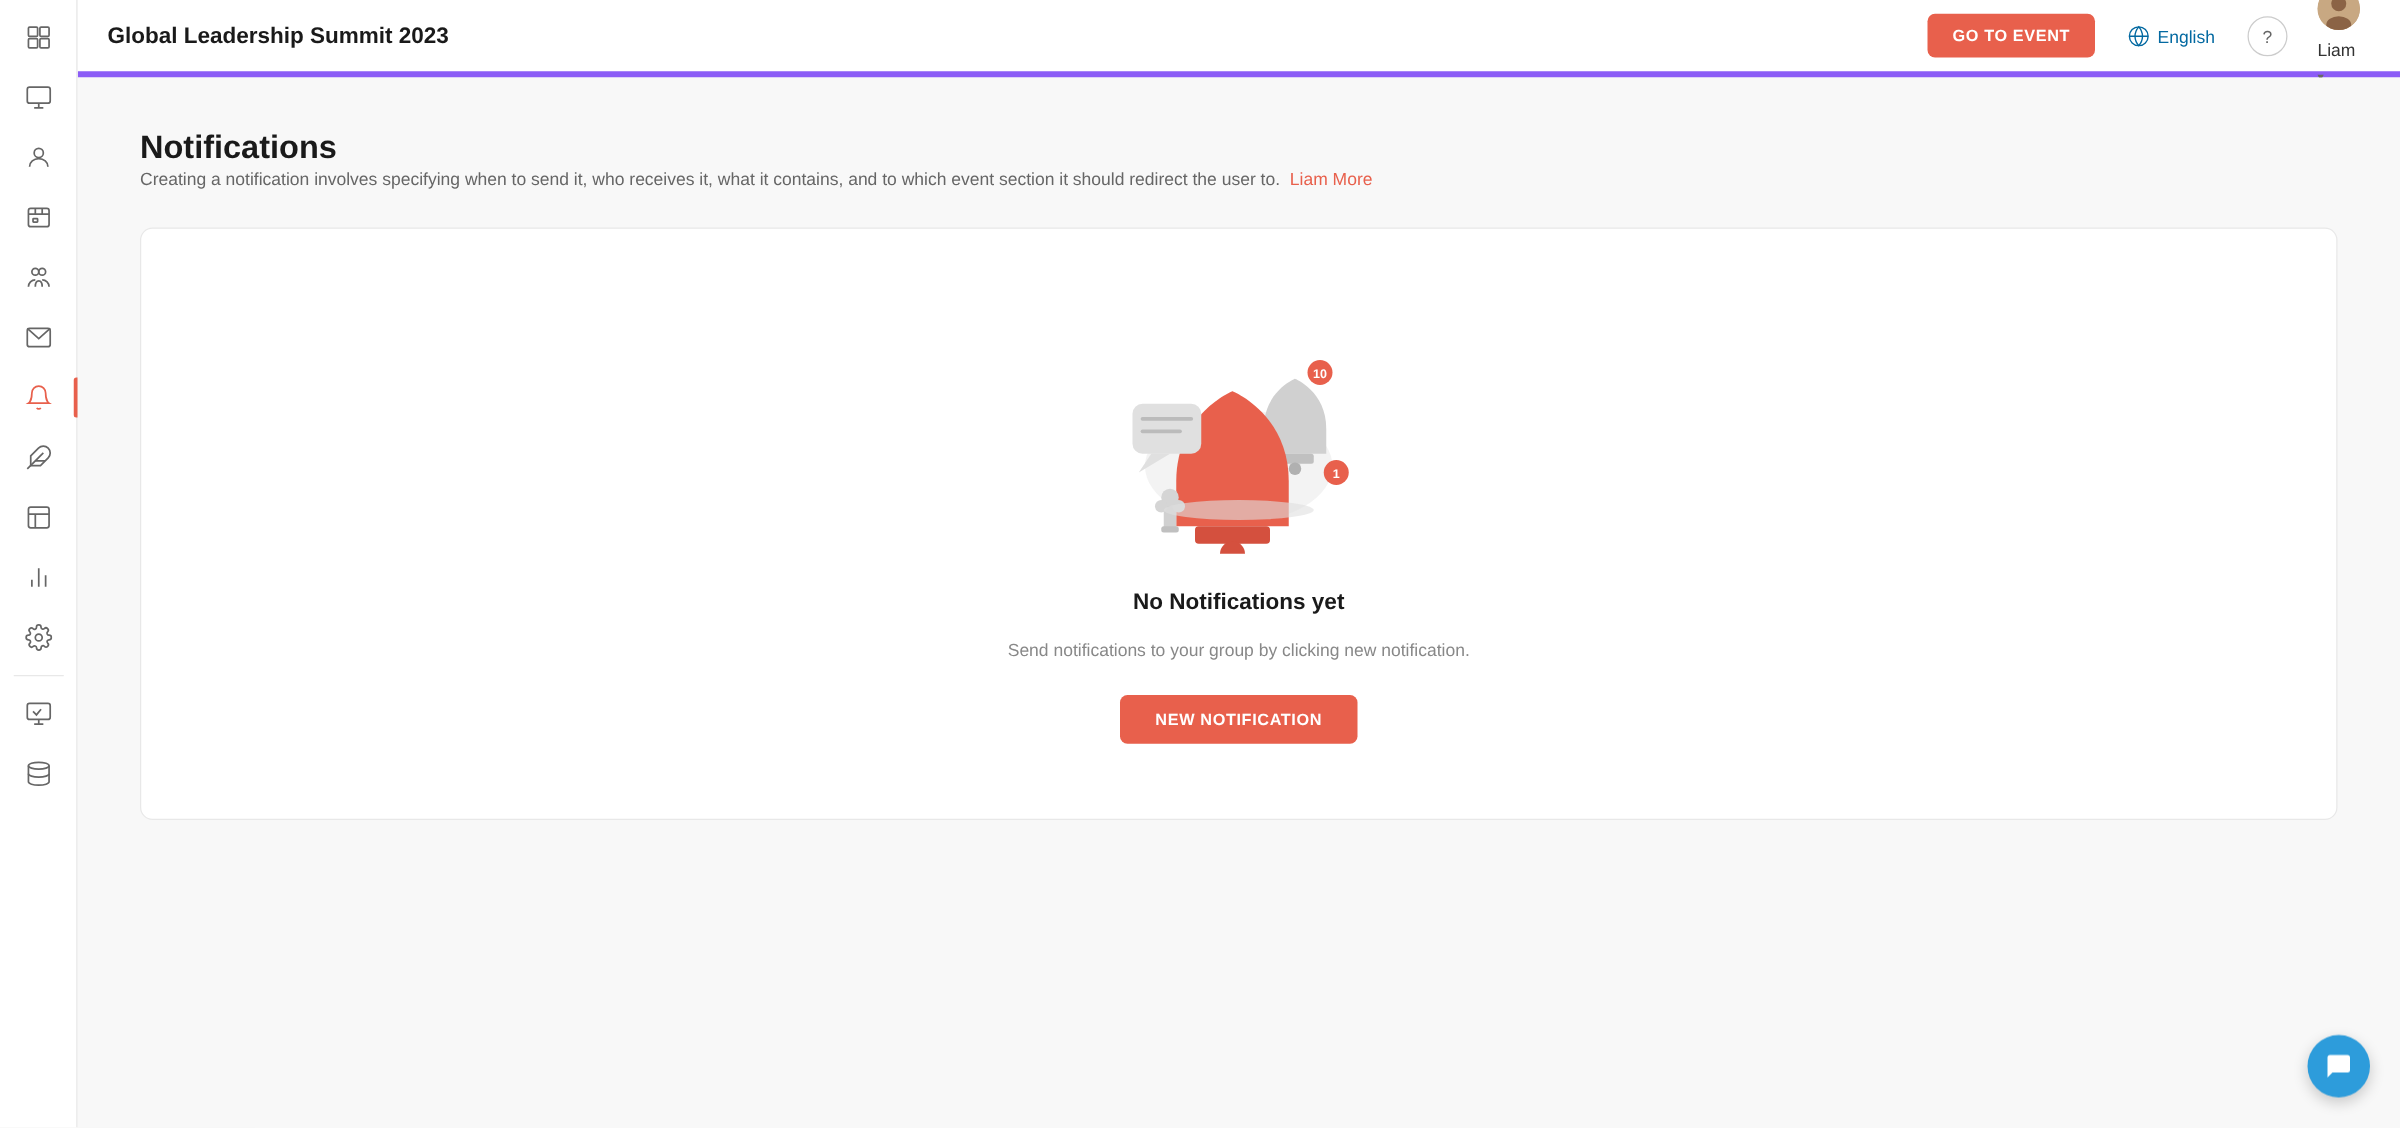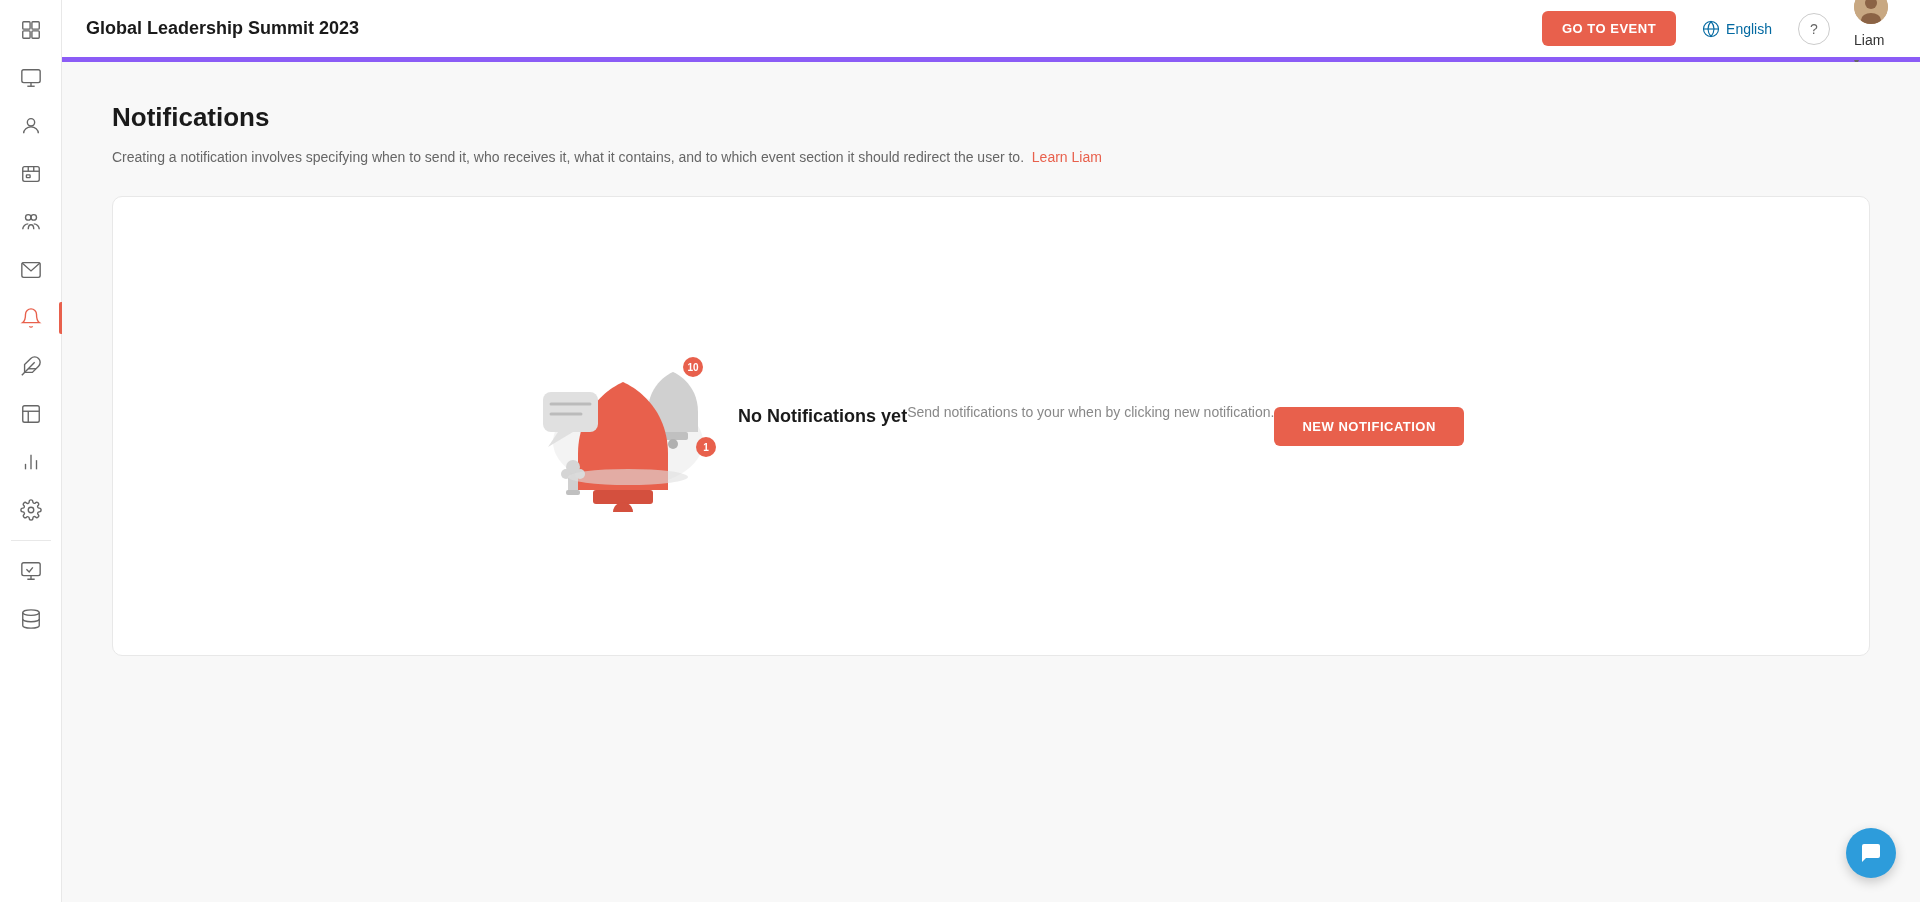--- a/index.html
+++ b/index.html
@@ -135,44 +135,42 @@
     .content {
       flex: 1;
       padding: 40px 50px;
       overflow-y: auto;
       background: #f8f8f8;
     }
     .page-title {
       font-size: 26px;
       font-weight: 700;
       color: #1a1a1a;
-      margin-bottom: 14px;
     }
     .page-description {
       font-size: 14px;
       color: #666;
       margin-bottom: 28px;
       line-height: 1.5;
     }
     .learn-more-link {
       color: #e8604c;
       text-decoration: none;
       cursor: pointer;
     }
 
     
     .empty-card {
       background: #fff;
       border-radius: 10px;
       border: 1px solid #e8e8e8;
       padding: 60px 20px;
       display: flex;
-      flex-direction: row;
-      align-items: center;
-      justify-content: center;
+      flex-direction: column;
+      align-items: center;
       min-height: 460px;
     }
     .illustration {
       width: 220px;
       height: 200px;
       margin-bottom: 28px;
       position: relative;
     }
     .empty-title {
       font-size: 18px;
@@ -358,21 +356,21 @@
       </div>
       <span class="user-name">Liam</span>
       <span class="chevron-down">▾</span>
     </div>
   </div>
 
   <div class="content">
     <h1 class="page-title">Notifications</h1>
     <p class="page-description">
       <span>Creating a notification involves specifying when to send it, who receives it, what it contains, and to which event section it should redirect the user to.</span>
-      &nbsp;<a class="learn-more-link">Learn Liam</a>
+      &nbsp;<a class="learn-more-link">Liam More</a>
     </p>
 
     <div class="empty-card">
 
       <div class="illustration">
         <svg class="bell-illustration" viewBox="0 0 220 200" fill="none" xmlns="http://www.w3.org/2000/svg">
 
           <ellipse cx="110" cy="130" rx="75" ry="45" fill="#eeeeee" opacity="0.7"></ellipse>
 
           <g transform="translate(130, 60)">
@@ -406,21 +404,21 @@
             <circle cx="15" cy="10" r="7" fill="#d5d5d5"></circle>
             <circle cx="8" cy="17" r="5" fill="#d5d5d5"></circle>
             <circle cx="22" cy="17" r="5" fill="#d5d5d5"></circle>
           </g>
 
           <ellipse cx="110" cy="165" rx="60" ry="8" fill="#e0e0e0" opacity="0.6"></ellipse>
         </svg>
       </div>
 
       <h2 class="empty-title">No Notifications yet</h2>
-      <p class="empty-subtitle">Send notifications to your when by clicking new notification.</p>
+      <p class="empty-subtitle">Send notifications to your group by clicking new notification.</p>
       <button class="new-notification-btn">NEW NOTIFICATION</button>
     </div>
   </div>
 </div>
 
 <div class="chat-bubble">
   <svg width="24" height="24" viewBox="0 0 24 24" fill="white">
     <path d="M21 15a2 2 0 0 1-2 2H7l-4 4V5a2 2 0 0 1 2-2h14a2 2 0 0 1 2 2z"></path>
   </svg>
 </div>

